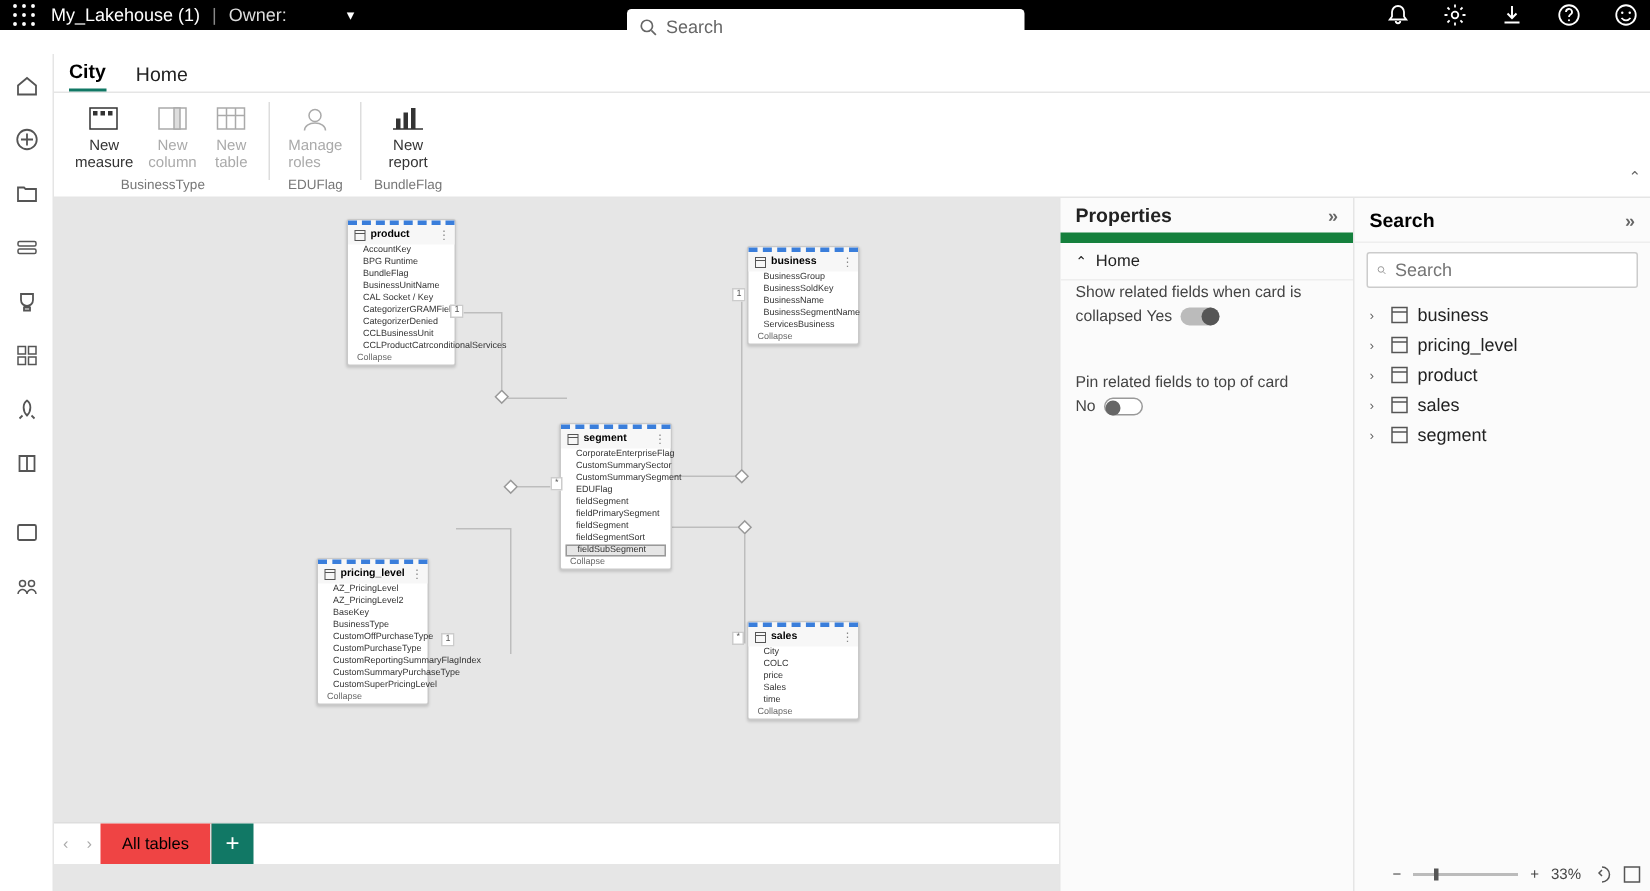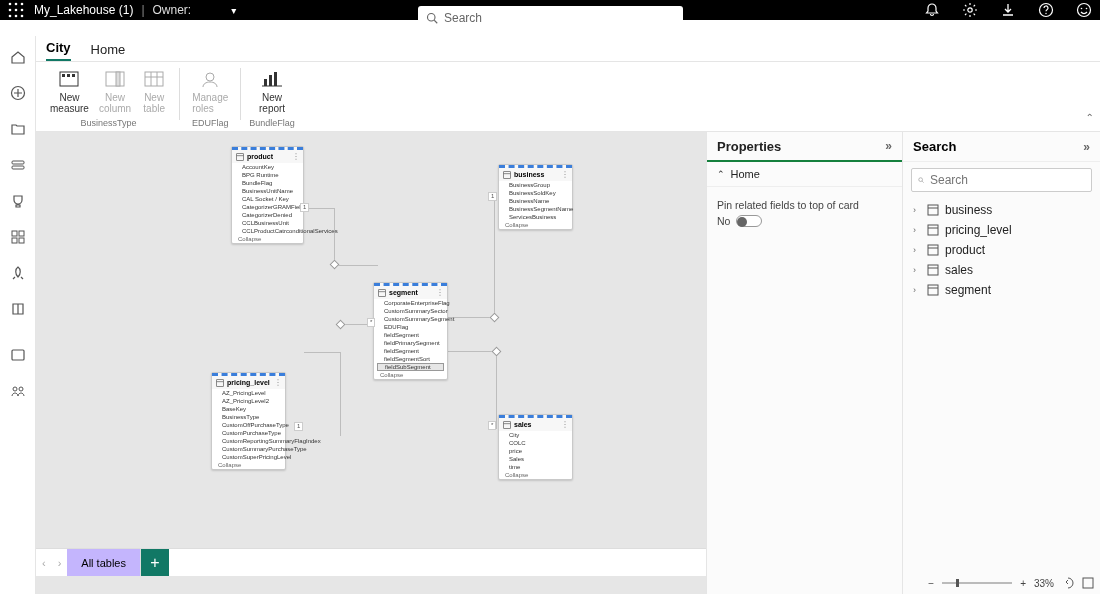--- a/index.html
+++ b/index.html
@@ -55,21 +55,21 @@
 .tcard .fld.sel { background:#e6e6e6; border:1px solid #999; margin:0 3px; padding:0 3px 0 7px;}
 .tcard .collapse { padding:1px 6px; font-size:6px; color:#666;}
 .conn { position:absolute; background:#bdbdbd; }
 .connh { height:1px; }
 .connv { width:1px; }
 .diamond { position:absolute; width:7px; height:7px; background:#fff; border:1px solid #999; transform:rotate(45deg);}
 .tip1 { position:absolute; font-size:6px; color:#555; background:#fff; border:1px solid #ccc; padding:0 2px; line-height:7px;}
 
 
 .props { width:196px; border-left:1px solid #e5e5e5; background:#fbfbfb; font-size:11px; color:#222; display:flex; flex-direction:column; }
-.props .phead { height:30px; display:flex; align-items:center; padding:0 10px; font-weight:600; font-size:13px; border-bottom:2px solid #15803d;}
+.props .phead { height:30px; display:flex; align-items:center; padding:0 10px; font-weight:600; font-size:13px; border-bottom:7px solid #15803d;}
 .props .phead .exp { margin-left:auto; font-size:12px; color:#666; cursor:pointer;}
 .props .section { border-bottom:1px solid #eee; }
 .props .shead { display:flex; align-items:center; gap:6px; padding:6px 10px; font-size:11px; cursor:pointer;}
 .props .row { padding:2px 10px 6px 10px; font-size:10.5px; color:#444; }
 .toggle { display:inline-flex; align-items:center; gap:6px; margin-top:4px;}
 .toggle .track { width:26px; height:12px; border-radius:7px; background:#ccc; position:relative; }
 .toggle .knob { position:absolute; top:0; width:12px; height:12px; border-radius:50%; background:#555; }
 .toggle.on .track { background:#bbb;} .toggle.on .knob{ right:0;}
 .toggle.off2 .track{background:#fff;border:1px solid #999;} .toggle.off2 .knob{left:0;background:#666;width:10px;height:10px;top:1px;}
 
@@ -81,21 +81,21 @@
 .fields .srch input { border:none; outline:none; flex:1; font-size:12px; background:transparent;}
 .fields .list { padding:2px 0; }
 .fields .item { display:flex; align-items:center; gap:6px; padding:3px 10px; cursor:pointer; color:#222; font-size:12px;}
 .fields .item .chev { font-size:9px; color:#666; width:8px;}
 .fields .item .tic { width:12px; display:flex; align-items:center; justify-content:center;}
 
 
 .bottomtabs { height:28px; background:#fff; border-top:1px solid #ddd; display:flex; align-items:stretch; font-size:11px;}
 .bottomtabs .nav { display:flex; align-items:center; gap:2px; padding:0 6px; color:#aaa;}
 .bottomtabs .tab { display:flex; align-items:center; padding:0 14px; border-top:2px solid transparent; border-right:1px solid #ddd; cursor:pointer;}
-.bottomtabs .tab.active { border-top:none; background:#c4b5fd; }
+.bottomtabs .tab.active { border-top:none; background:#ef4444; }
 .bottomtabs .add { width:28px; background:#117865; color:#fff; display:flex; align-items:center; justify-content:center; font-size:16px; cursor:pointer;}
 
 
 .status { position:absolute; right:6px; bottom:2px; height:18px; display:flex; align-items:center; gap:8px; font-size:10px; color:#444; background:transparent;}
 .status .slider { width:70px; height:2px; background:#bbb; position:relative;}
 .status .slider .kn { position:absolute; left:14px; top:-3px; width:3px; height:8px; background:#555;}
 svg { display:block; }
 </style>
 </head>
 <body>
@@ -434,21 +434,30 @@
       <div class="phead">
         <span>Properties</span>
         <span class="exp">»</span>
       </div>
       <div class="section">
         <div class="shead">
           <span style="font-size:9px;">⌃</span>
           <span>Home</span>
         </div>
       </div>
-      <div class="row" style="margin-top:10px">
+      <div class="row">
+        <span>Show related fields when card is collapsed</span>
+        <div class="toggle on">
+          <span>Yes</span>
+          <span class="track">
+              <span class="knob"></span>
+            </span>
+        </div>
+      </div>
+      <div class="row" style="margin-top:24px">
         <span>Pin related fields to top of card</span>
         <div class="toggle off2">
           <span>No</span>
           <span class="track">
               <span class="knob"></span>
             </span>
         </div>
       </div>
     </div>
 

